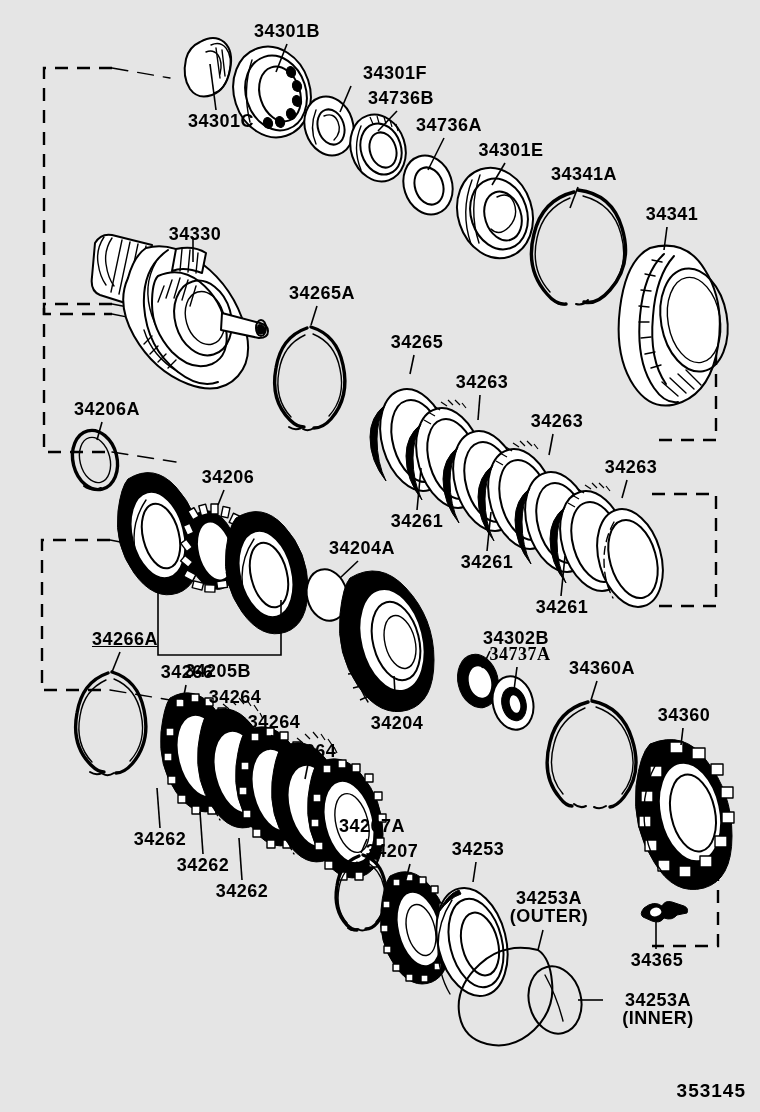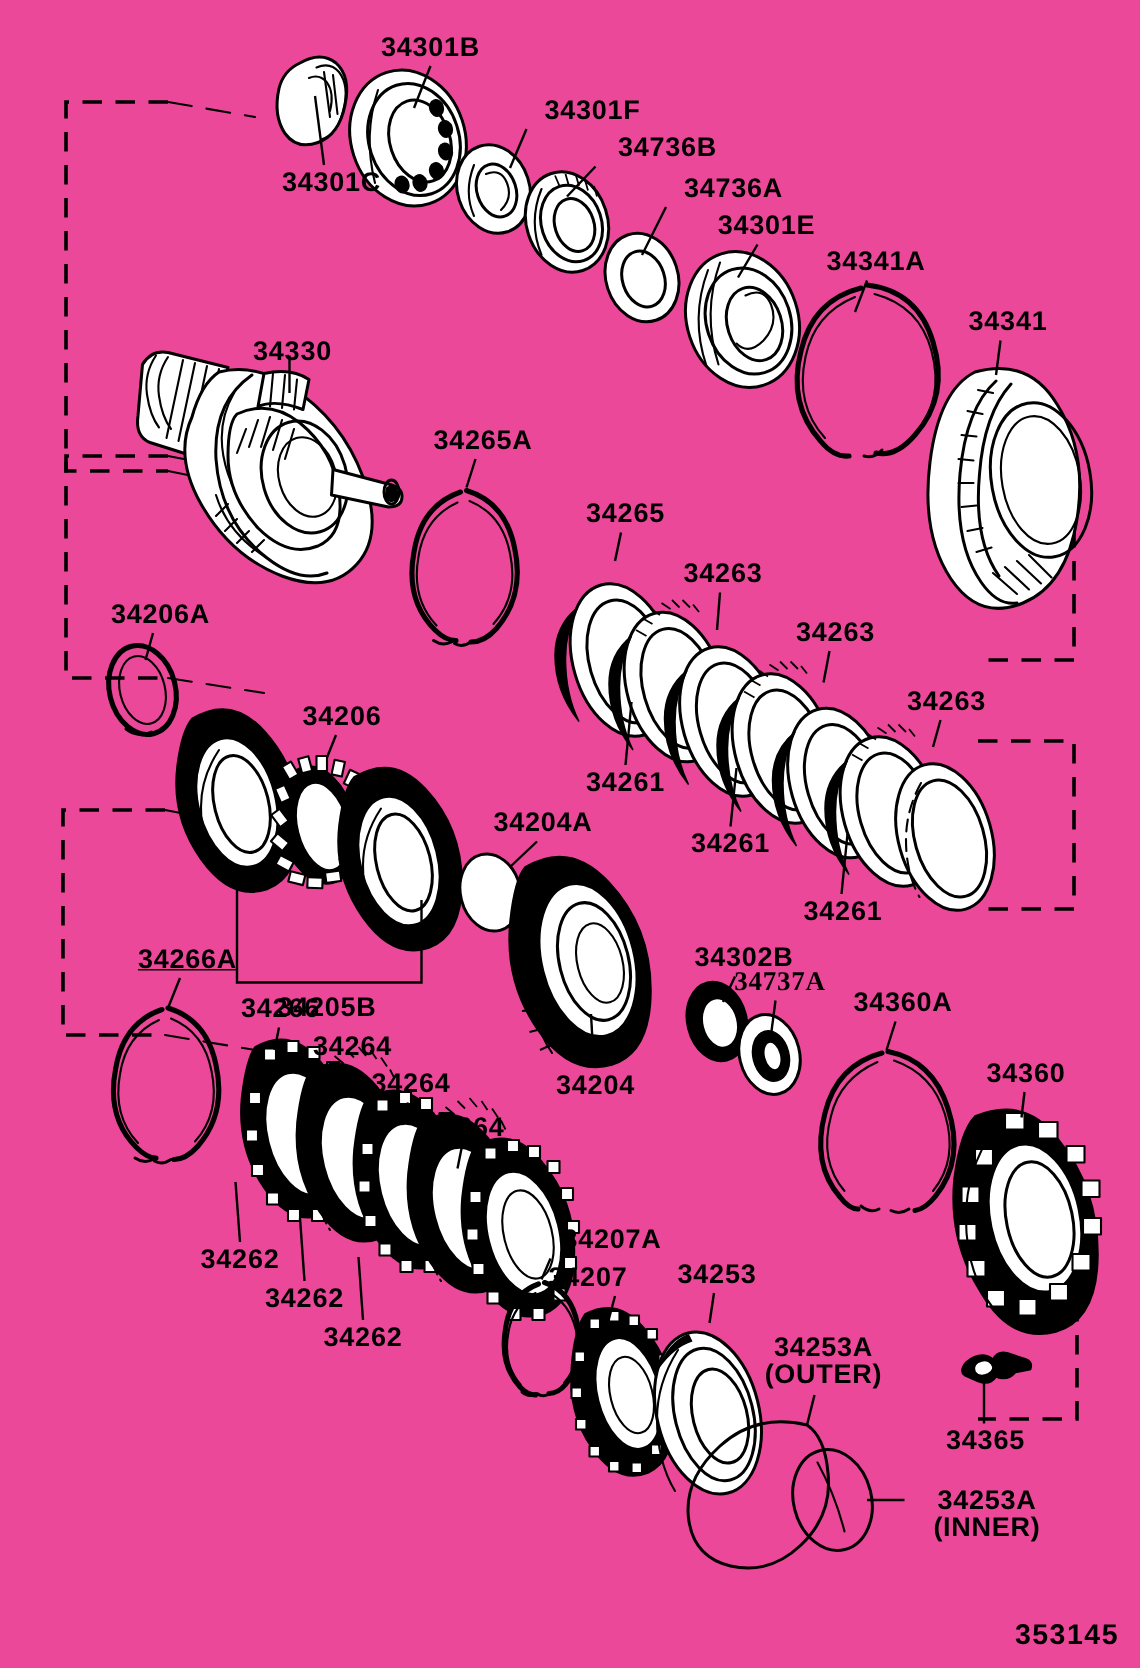--- a/index.html
+++ b/index.html
@@ -5,21 +5,21 @@
 <style>
   html,body{margin:0;padding:0;background:#ffffff;}
   body{
     font-family:"Liberation Sans", sans-serif;
     -webkit-font-smoothing:none;
   }
   #sheet{
     position:relative;
     width:760px;
     height:1112px;
-    background:#ec4899;
+    background:#e5e5e5;
     overflow:hidden;
   }
   #artwork{
     position:absolute;
     left:0;top:0;
     width:760px;height:1112px;
   }
   .lbl{
     position:absolute;
     font-family:"Liberation Sans", sans-serif;
@@ -550,22 +550,22 @@
       <path d="M543 930 L538 950"></path>
       <path d="M656 949 L656 922"></path>
       <path d="M603 1000 L578 1000"></path>
     </g>
   </svg>
 
   <div id="labels">
       <div class="lbl" style="left: 287px; top: 22px;">34301B</div>
       <div class="lbl" style="left: 221px; top: 112px;">34301C</div>
       <div class="lbl" style="left: 356px; top: 64px; margin-left: 39px;">34301F</div>
-      <div class="lbl" style="left: 401px; top: 89px; margin-left: 44px;">34736B</div>
-      <div class="lbl" style="left: 449px; top: 116px; margin-left: 40px;">34736A</div>
+      <div class="lbl" style="left: 401px; top: 89px;">34736B</div>
+      <div class="lbl" style="left: 449px; top: 116px;">34736A</div>
       <div class="lbl" style="left: 511px; top: 141px;">34301E</div>
       <div class="lbl" style="left: 584px; top: 165px;">34341A</div>
       <div class="lbl" style="left: 672px; top: 205px;">34341</div>
       <div class="lbl" style="left: 195px; top: 225px;">34330</div>
       <div class="lbl" style="left: 322px; top: 284px;">34265A</div>
       <div class="lbl" style="left: 417px; top: 333px;">34265</div>
       <div class="lbl" style="left: 482px; top: 373px;">34263</div>
       <div class="lbl" style="left: 557px; top: 412px;">34263</div>
       <div class="lbl" style="left: 631px; top: 458px;">34263</div>
       <div class="lbl" style="left: 417px; top: 512px;">34261</div>
@@ -577,25 +577,25 @@
       <div class="lbl" style="left: 218px; top: 662px;">34205B</div>
       <div class="lbl" style="left: 125px; top: 630px; text-decoration: underline;">34266A</div>
       <div class="lbl" style="left: 187px; top: 663px;">34266</div>
       <div class="lbl" style="left: 235px; top: 688px;">34264</div>
       <div class="lbl" style="left: 274px; top: 713px;">34264</div>
       <div class="lbl" style="left: 310px; top: 742px;">34264</div>
       <div class="lbl" style="left: 160px; top: 830px;">34262</div>
       <div class="lbl" style="left: 203px; top: 856px;">34262</div>
       <div class="lbl" style="left: 242px; top: 882px;">34262</div>
       <div class="lbl" style="left: 397px; top: 714px;">34204</div>
-      <div class="lbl" style="left: 496px; top: 629px; text-align: right;">34302B</div>
+      <div class="lbl" style="left: 516px; top: 629px; text-align: right;">34302B</div>
       <div class="lbl" style="left: 520px; top: 645px; font-family: Liberation Serif, serif;">34737A</div>
       <div class="lbl" style="left: 602px; top: 659px;">34360A</div>
       <div class="lbl" style="left: 684px; top: 706px;">34360</div>
-      <div class="lbl" style="left: 372px; top: 817px; margin-left: 36px;">34207A</div>
+      <div class="lbl" style="left: 372px; top: 817px;">34207A</div>
       <div class="lbl" style="left: 392px; top: 842px;">34207</div>
       <div class="lbl" style="left: 478px; top: 840px;">34253</div>
       <div class="lbl two" style="left: 549px; top: 889px;">34253A
 (OUTER)</div>
       <div class="lbl" style="left: 657px; top: 951px;">34365</div>
       <div class="lbl two" style="left: 658px; top: 991px;">34253A
 (INNER)</div>
     </div>
 
   <div id="sheetno">353145</div>

